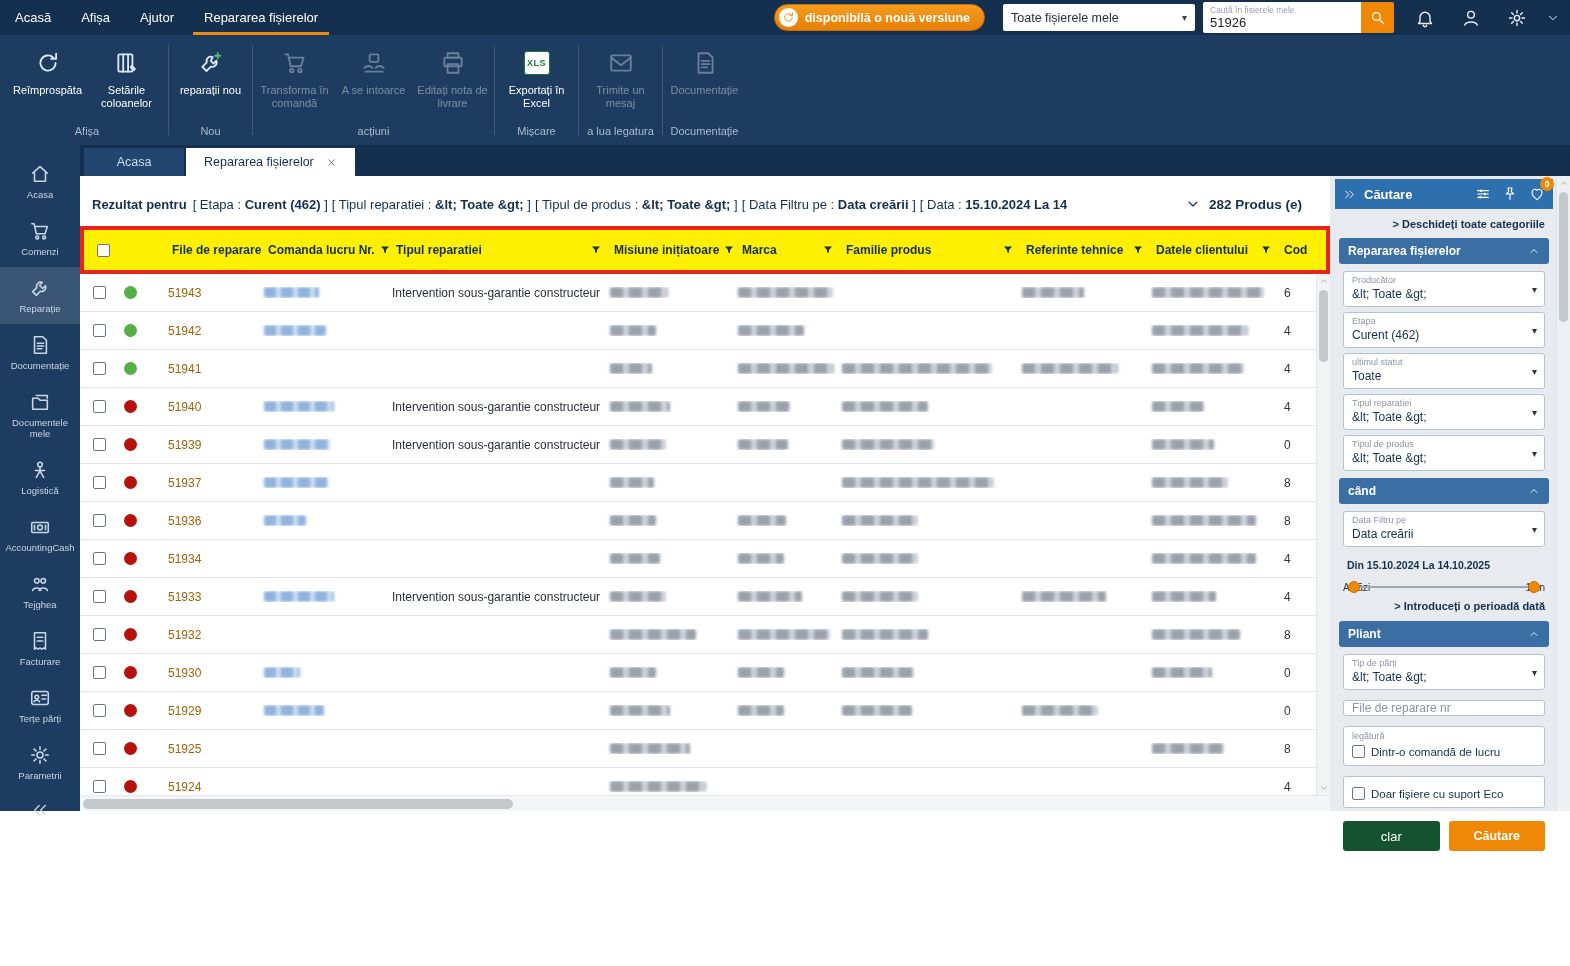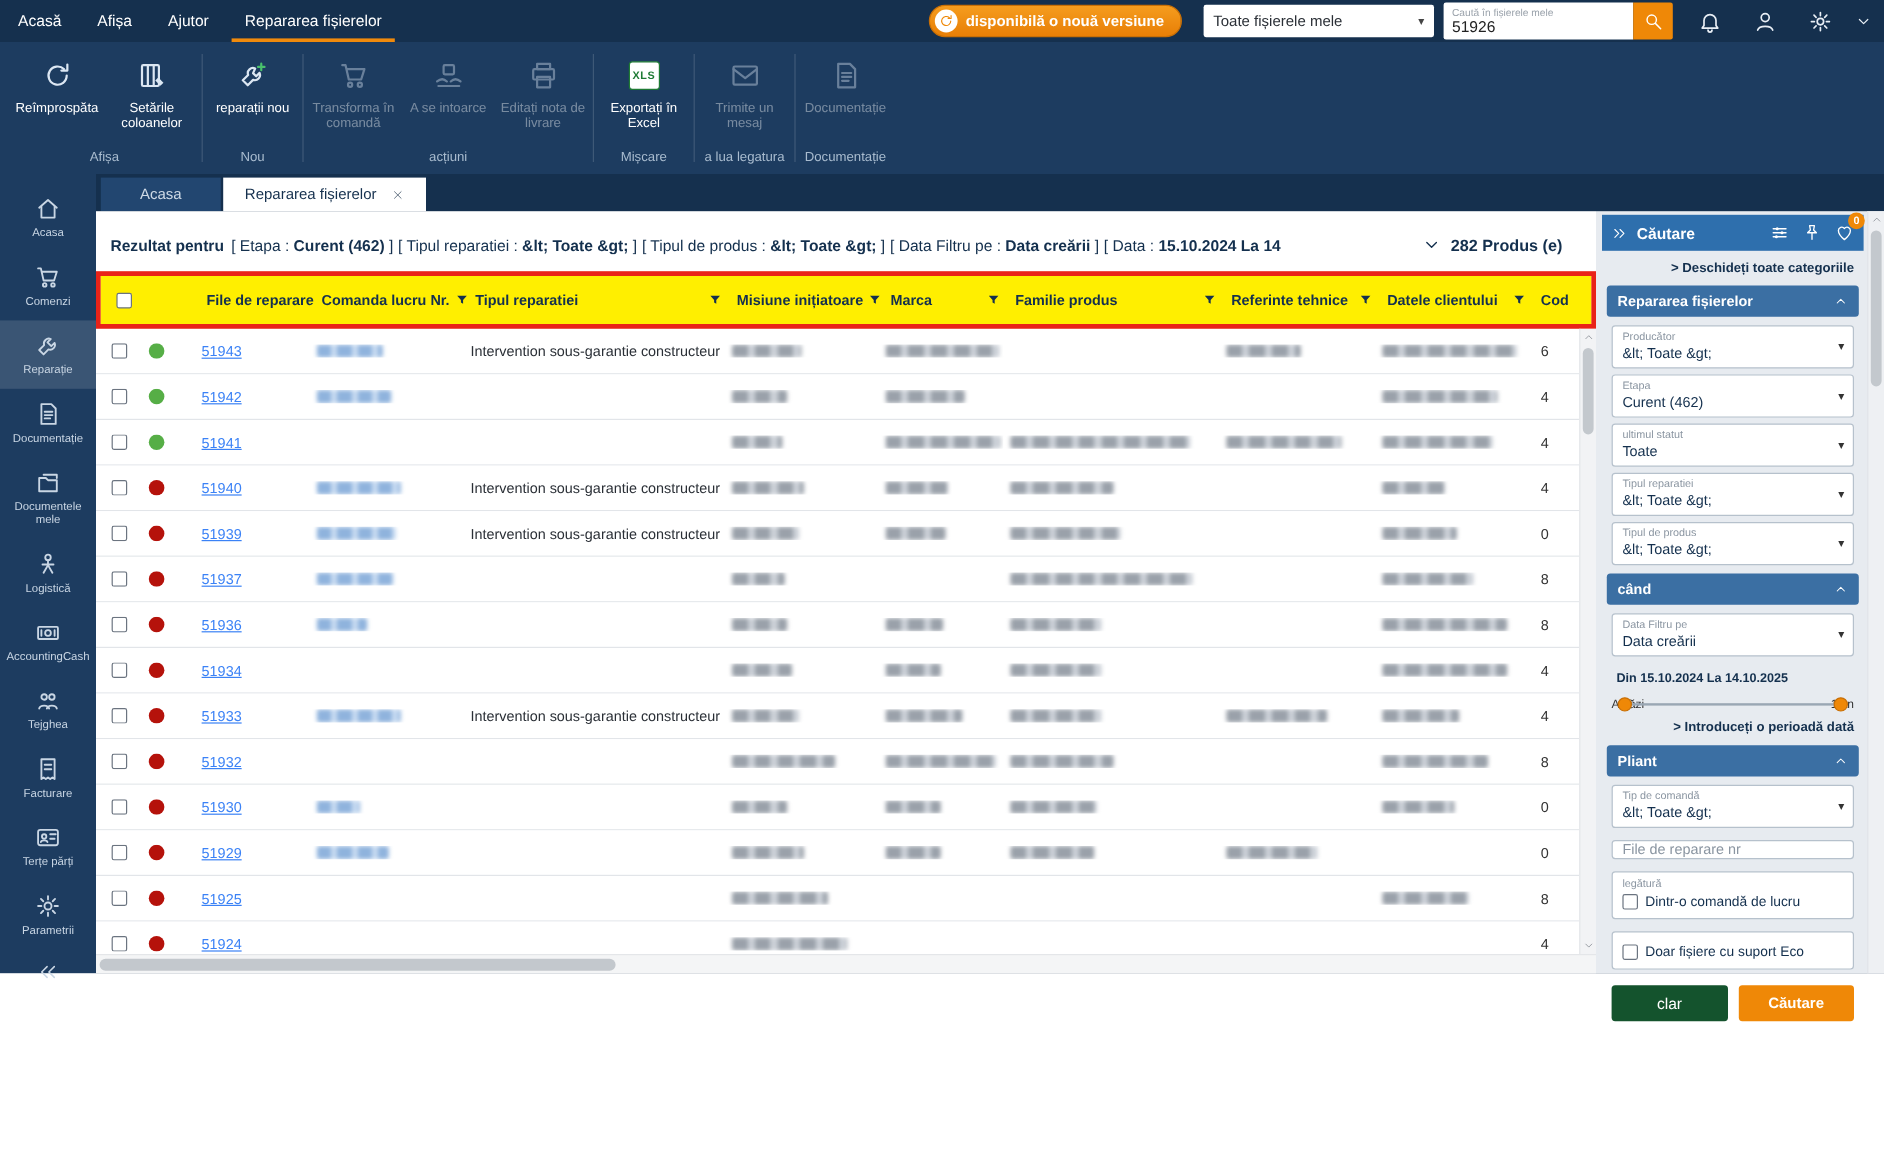--- a/index.html
+++ b/index.html
@@ -77,21 +77,21 @@
 
   .tablezone{flex:1;display:flex;min-height:0}
   .tbody{flex:1;overflow:hidden}
   .tr{display:grid;grid-template-columns:var(--cols);height:38px;align-items:center;border-bottom:1px solid #e2e5e9;background:#fff}
   .td{padding:0 6px;font-size:12px;color:#2a2f36;overflow:hidden;white-space:nowrap;display:flex;align-items:center}
   .td.cb{justify-content:center;padding:0}
   .td.cod{padding-left:10px;color:#333}
   .dot{width:13px;height:13px;border-radius:50%;flex:0 0 auto}
   .dot.green{background:#56ae46}
   .dot.red{background:#b5120b}
-  .filelink{color:#3b82f6;text-decoration:underline;cursor:pointer}
+  .filelink{color:#a16207;cursor:pointer}
   .redact{display:inline-block;height:11px;border-radius:2px;filter:blur(1.6px);background:repeating-linear-gradient(90deg,#9aa1aa 0 13px,#ccd1d8 13px 19px);flex:0 0 auto}
   .redact.blue{background:repeating-linear-gradient(90deg,#8fb3dd 0 12px,#c9dcf2 12px 17px)}
 
   .vscroll{width:14px;flex:0 0 14px;background:#f2f3f5;border-left:1px solid #e4e6e9;display:flex;flex-direction:column;align-items:center}
   .vs-arrow{height:14px;display:flex;align-items:center;justify-content:center;color:#8b9097}
   .vs-arrow svg{width:10px;height:10px}
   .vs-thumb{width:9px;height:72px;background:#c3c8cd;border-radius:5px;margin-top:2px}
   .vs-space{flex:1}
   .hscroll{height:16px;flex:0 0 16px;background:#f4f5f6;border-top:1px solid #e4e6e9;display:flex;align-items:center;padding:0 3px}
   .hs-thumb{width:430px;height:10px;background:#c3c8cd;border-radius:5px}
@@ -1152,21 +1152,21 @@
             <div class="rp-section-h">
               <span>Pliant</span>
               <span class="sec-chev">
                   <svg viewBox="0 0 24 24" fill="none" stroke="currentColor" stroke-width="1.7" stroke-linecap="round" stroke-linejoin="round" aria-hidden="true">
                     <path d="M6 15l6-6 6 6"></path>
                   </svg>
                 </span>
             </div>
             <div id="folder-field">
   <div class="pfield">
-    <span class="pf-label">Tip de comandă</span>
+    <span class="pf-label">Tip de părți</span>
     <span class="pf-value">&amp;lt; Toate &amp;gt;</span>
     <span class="pf-caret">▾</span>
   </div>
               </div>
             <input class="rp-input" placeholder="File de reparare nr" style="">
             <div class="group-box">
               <span class="pf-label">legătură</span>
               <label class="cb-row">
                 <input type="checkbox" style="">
                 <span>Dintr-o comandă de lucru</span>

